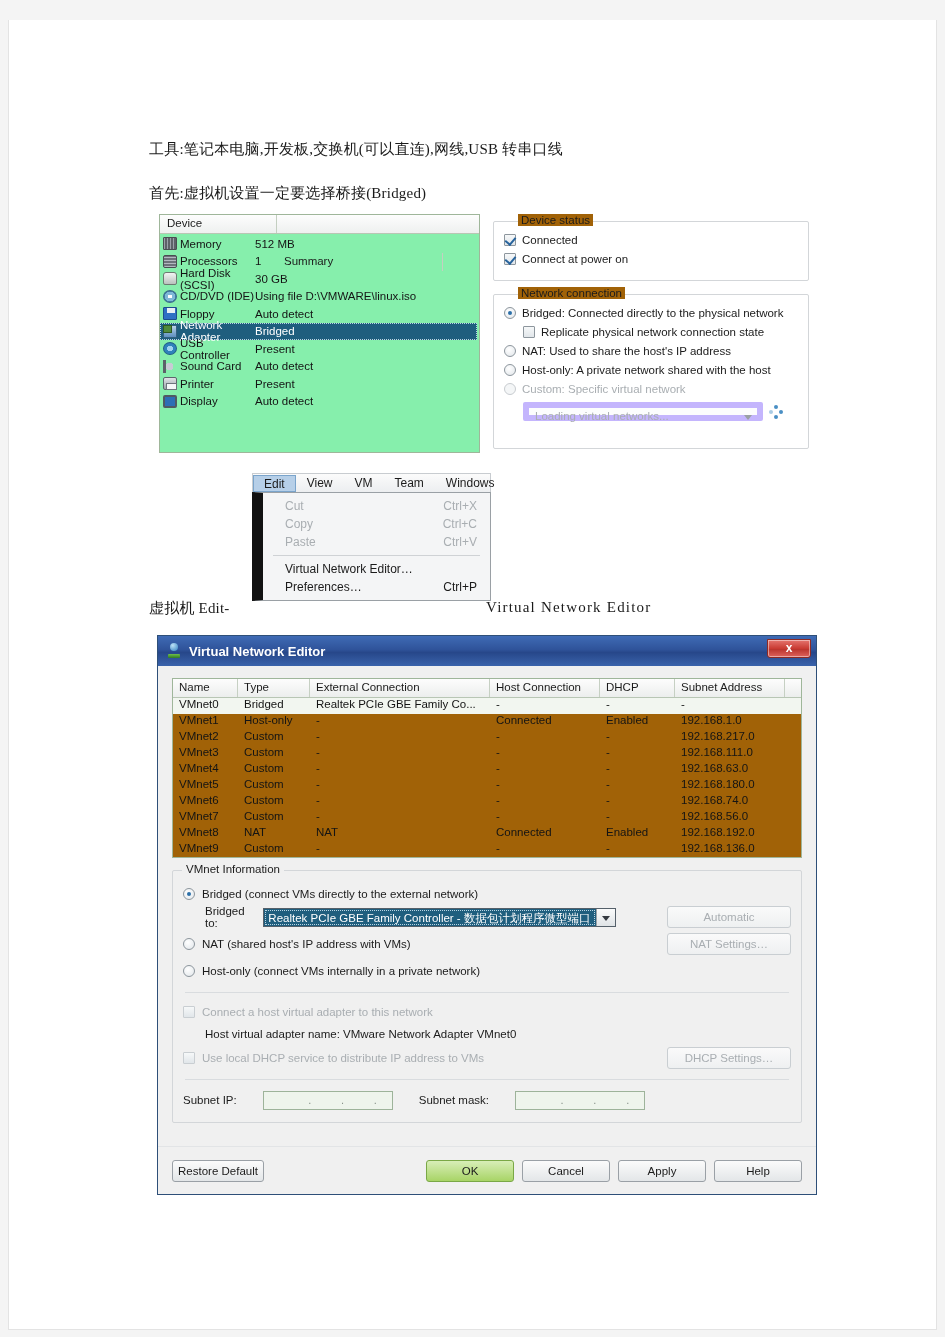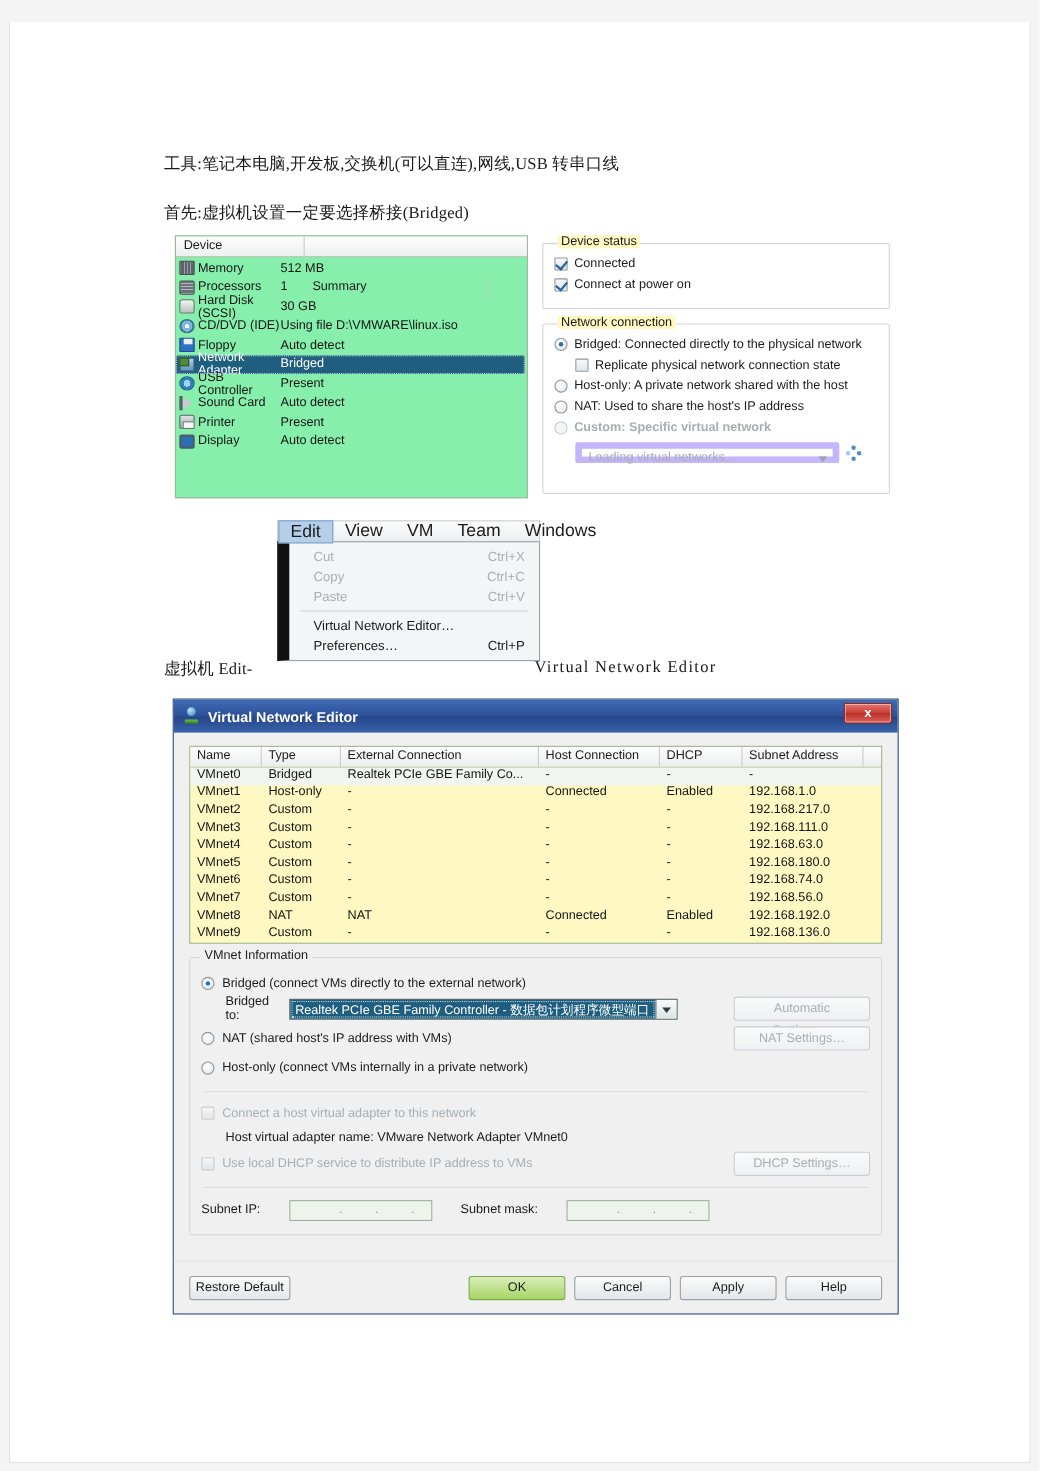--- a/index.html
+++ b/index.html
@@ -96,33 +96,33 @@
 
   .vmset-right {
     position: absolute; left: 330px; top: 0; width: 324px; height: 239px;
     background: #ffffff;
   }
   .grp {
     position: absolute; left: 4px; right: 4px;
     border: 1px solid #d3d6d9; border-radius: 2px;
   }
   .grp-title {
-    position: absolute; top: -8px; left: 13px;
-    background: #fef9c3; padding: 0 3px;
+    position: absolute; top: -8px; left: 24px;
+    background: #a16207; padding: 0 3px;
     font-size: 11.5px; color: #1b1b1b;
   }
   .g-status { top: 7px; height: 60px; }
   .g-netconn { top: 80px; height: 155px; }
   .opt-row {
     display: flex; align-items: center; gap: 6px;
     font-size: 11.5px; color: #1b1b1b;
     height: 19px; padding-left: 10px;
   }
   .opt-row.ind { padding-left: 29px; }
-  .opt-row.dim, .opt-row.dim * { color: #a9aeb2; font-weight: bold; }
+  .opt-row.dim, .opt-row.dim * { color: #a9aeb2; }
   .cb {
     width: 12px; height: 12px; flex:0 0 12px;
     background: linear-gradient(#f6f8f9,#e1e6ea);
     border: 1px solid #8d969d; border-radius: 1px;
     position: relative;
   }
   .cb.on:after {
     content:""; position:absolute; left:2px; top:0px;
     width:5px; height:8px; border:solid #27639c;
     border-width: 0 2px 2px 0; transform: rotate(40deg);
@@ -158,21 +158,21 @@
   .spinner i:nth-child(2){left:10px;top:5px;}
   .spinner i:nth-child(3){left:5px;top:10px;}
   .spinner i:nth-child(4){left:0;top:5px;background:#a9cbe4;}
 
   
   .menuwrap { position: absolute; left: 243px; top: 453px; width: 239px; height: 141px; }
   .menubar {
     display: flex; gap: 0; height: 19px;
     background: linear-gradient(#fbfbfb,#eceef0);
     border: 1px solid #c8ccd0; border-bottom: none;
-    font-size: 16px; color: #1b1b1b; align-items: center;
+    font-size: 12px; color: #1b1b1b; align-items: center;
   }
   .menubar span { padding: 0 11px; }
   .menubar .active {
     background: #b6cfe8; border: 1px solid #7aa4cb;
     margin: -1px 0; padding: 1px 10px 0;
   }
   .dropdown {
     border: 1px solid #9aa0a5; background: #f4f5f6;
     border-left: 11px solid #111111;
     padding: 4px 0; font-size: 12px;
@@ -203,21 +203,21 @@
     background: linear-gradient(#6fbf4a,#2f7a22); }
   .btn-close {
     position:absolute; right:5px; top:3px; width:44px; height:19px;
     background: linear-gradient(#e5756f 0%, #c93b33 50%, #b8312a 51%, #de635c 100%);
     border:1px solid #8d2a24; border-radius: 0 0 3px 3px;
     color:#fff; font-size:12px; font-weight:bold; text-align:center; line-height:17px;
     box-shadow: inset 0 0 0 1px rgba(255,255,255,.45);
   }
   .vne-body { padding: 12px 14px 0; }
   .vtable {
-    background:#fef9c3; border:1px solid #9fb69a;
+    background:#a16207; border:1px solid #9fb69a;
     height: 180px; overflow:hidden; font-size:11.5px;
   }
   .vthead {
     display:flex; height:19px;
     background: linear-gradient(#fdfdfd,#eceeed);
     border-bottom: 1px solid #b8c6b4; color:#1b1b1b;
   }
   .vthead > div { padding: 2px 0 0 6px; border-right:1px solid #c6d0c3; height:100%; }
   .vtr { display:flex; height:16px; color:#141414; }
   .vtr.first { background:#f2f6f0; }
@@ -409,25 +409,25 @@
         <div class="opt-row" style="margin-top:8px">
           <span class="rb on"></span>
           <span>Bridged: Connected directly to the physical network</span>
         </div>
         <div class="opt-row ind">
           <span class="cb"></span>
           <span>Replicate physical network connection state</span>
         </div>
         <div class="opt-row">
           <span class="rb"></span>
-          <span>Host-only: A private network shared with the host</span>
+          <span>NAT: Used to share the host's IP address</span>
         </div>
         <div class="opt-row">
           <span class="rb"></span>
-          <span>NAT: Used to share the host's IP address</span>
+          <span>Host-only: A private network shared with the host</span>
         </div>
         <div class="opt-row dim">
           <span class="rb dimb"></span>
           <span>Custom: Specific virtual network</span>
         </div>
         <div class="combo-wrap">
           <div class="combo">
             <span>Loading virtual networks...</span>
             <span class="arr"></span>
           </div>

